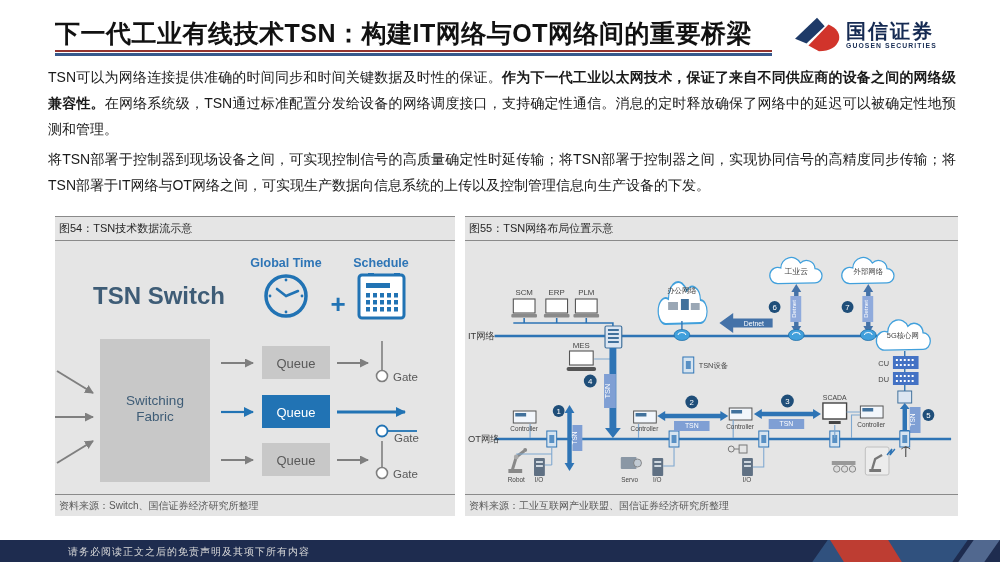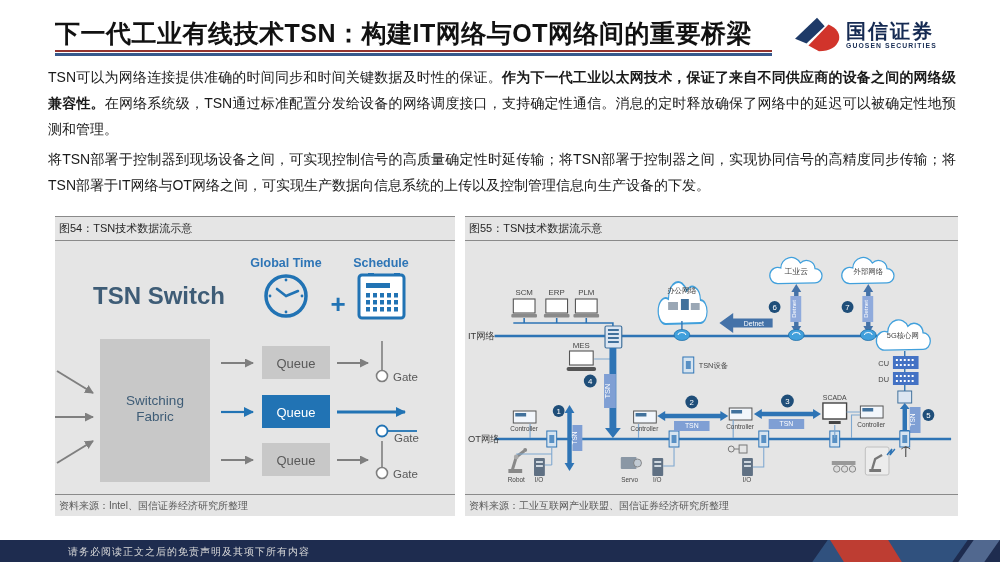--- a/index.html
+++ b/index.html
@@ -148,25 +148,25 @@
           <rect x="207" y="202" width="68" height="33" fill="#C8C8C8"></rect>
           <text x="241" y="224" font-size="13" fill="#595959" text-anchor="middle">Queue</text>
           <line x1="282" y1="219" x2="313" y2="219" stroke="#7F7F7F" stroke-width="2" marker-end="url(#mg)"></line>
           <g>
             <line x1="327" y1="200" x2="327" y2="226" stroke="#7F7F7F" stroke-width="1.6"></line>
             <circle cx="327" cy="232" r="5.5" fill="#fff" stroke="#7F7F7F" stroke-width="1.6"></circle>
           </g>
           <text x="338" y="237" font-size="11.5" fill="#595959">Gate</text>
         </svg>
       </div>
-      <div class="source">资料来源：Intel、国信证券经济研究所整理</div>
+      <div class="source">资料来源：Switch、国信证券经济研究所整理</div>
     </div>
 
     <div class="panel right">
-      <div class="caption">图55：TSN技术数据流示意</div>
+      <div class="caption">图55：TSN网络布局位置示意</div>
       <div class="figbody">
         <svg class="figsvg" viewBox="0 0 500 253" preserveAspectRatio="none">
           <defs>
             <path id="cloud" d="M18 46 A13 13 0 1 1 23 21 A17 17 0 0 1 55 13 A14 14 0 0 1 79 22 A11 11 0 1 1 79 45 Z"></path>
           </defs>
 
           <line x1="30" y1="95" x2="424" y2="95" stroke="#2E74B5" stroke-width="2.4"></line>
           <text x="3" y="98.5" font-size="9.5" fill="#3A3A3A">IT网络</text>
           <line x1="30" y1="198" x2="493" y2="198" stroke="#2E74B5" stroke-width="2.4"></line>
           <text x="3" y="201.5" font-size="9.5" fill="#3A3A3A">OT网络</text>

